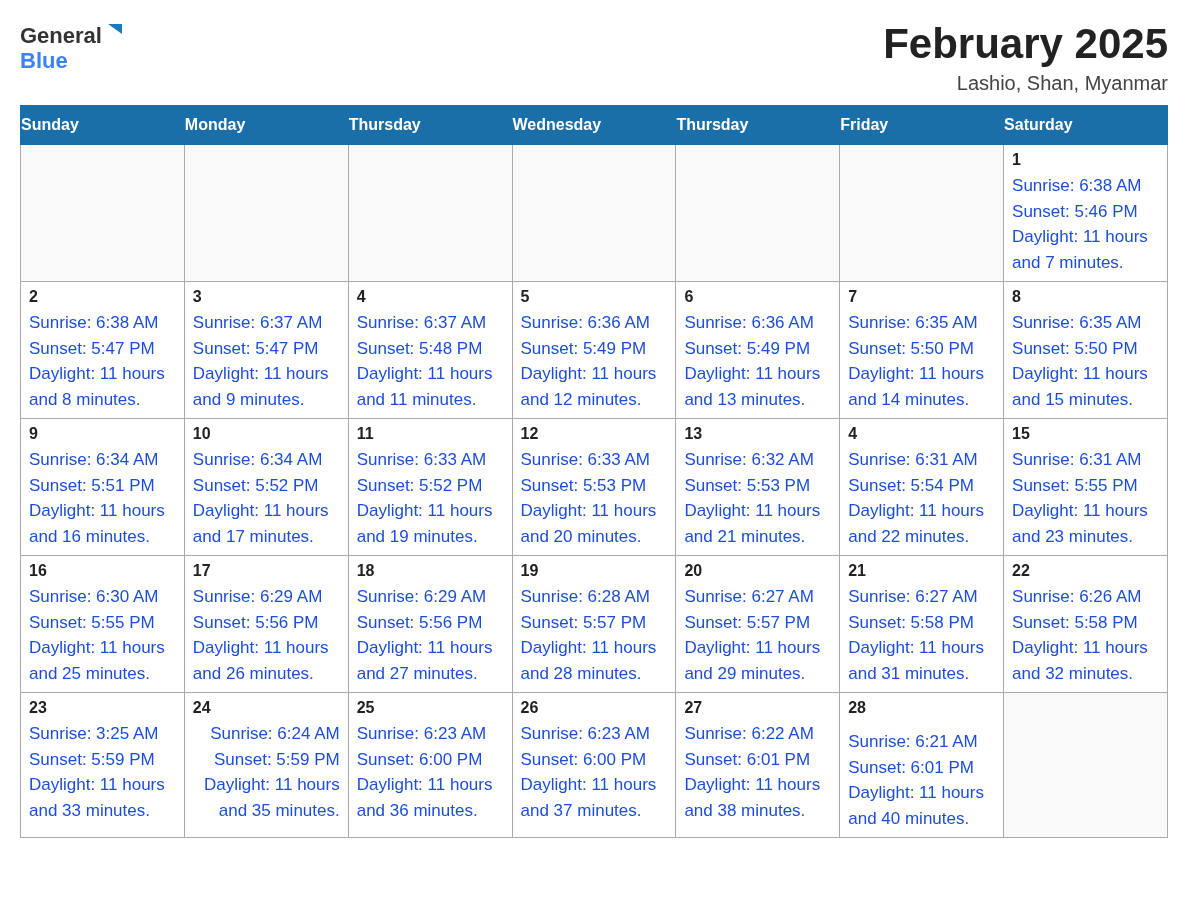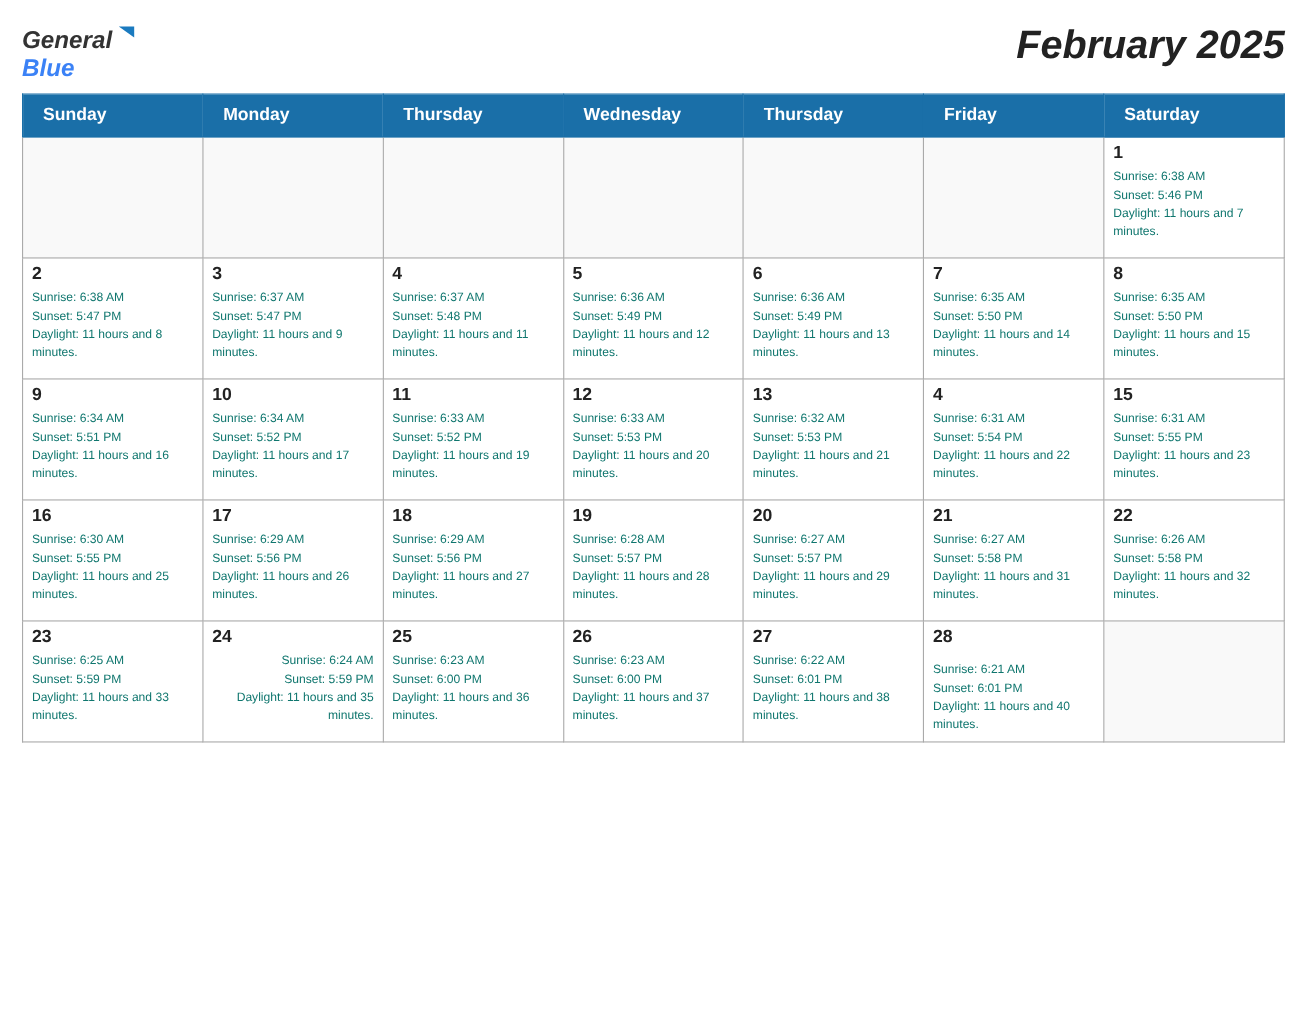--- a/index.html
+++ b/index.html
@@ -8,21 +8,20 @@
       background: #fff;
       padding: 20px;
       width: 1188px;
       min-height: 918px;
     }
     .header {
       display: flex;
       justify-content: space-between;
       align-items: flex-start;
       margin-bottom: 10px;
-      font-style: italic;
     }
     .logo {
       display: flex;
       flex-direction: column;
       align-items: flex-start;
     }
     .logo-general {
       font-size: 22px;
       font-weight: bold;
       color: #333;
@@ -30,61 +29,61 @@
     .logo-blue-line {
       font-size: 22px;
       font-weight: bold;
       color: #3b82f6;
       margin-top: -4px;
     }
     .title-block {
       text-align: right;
     }
     .month-title {
-      font-size: 36px;
+      font-size: 42px;
       font-weight: bold;
       color: #222;
     }
     .location-title {
       font-size: 20px;
       color: #444;
       margin-top: 4px;
     }
     .calendar {
       width: 100%;
       border-collapse: collapse;
       margin-top: 10px;
     }
     .calendar thead tr th {
       background-color: #1a6fa8;
       color: #fff;
       font-size: 16px;
       font-weight: bold;
-      padding: 10px 18px;
+      padding: 10px 0;
       text-align: left;
       border: 1px solid #1a6fa8;
     }
     .calendar tbody tr td {
       border: 1px solid #aaa;
       vertical-align: top;
       padding: 6px 8px;
       width: 14.28%;
       min-height: 110px;
       height: 110px;
     }
     .day-number {
       font-size: 16px;
       font-weight: bold;
       color: #222;
       display: block;
       margin-bottom: 4px;
     }
     .day-info {
-      font-size: 11px;
-      color: #0f766e;
+      font-size: 17px;
+      color: #1d4ed8;
       line-height: 1.5;
     }
     .empty-cell {
       background: #f9f9f9;
     }
     .week-row td {
       border-top: 2px solid #1a6fa8;
     }
     .calendar tbody tr:first-child td {
       border-top: 1px solid #aaa;
@@ -100,20 +99,21 @@
       <span style="display:inline-block; margin-left:2px; margin-bottom:6px;">
         <svg width="22" height="22" viewBox="0 0 22 22">
           <polygon points="4,4 18,4 18,14" fill="#1a7abf"></polygon>
         </svg>
       </span>
     </div>
     <div class="logo-blue-line">Blue</div>
   </div>
   <div class="title-block">
     <div class="month-title">February 2025</div>
+    <div class="location-title">Lashio, Shan, Myanmar</div>
   </div>
 </div>
 
 <table class="calendar">
   <thead>
     <tr>
       <th>Sunday</th>
       <th>Monday</th>
       <th>Thursday</th>
       <th>Wednesday</th>
@@ -265,21 +265,21 @@
         <td>
           <span class="day-number">22</span>
           <div class="day-info" style="white-space: pre-line;">Sunrise: 6:26 AM
 Sunset: 5:58 PM
 Daylight: 11 hours and 32 minutes.</div>
         </td>
       </tr>
       <tr class="week-row">
         <td>
           <span class="day-number">23</span>
-          <div class="day-info" style="white-space: pre-line;">Sunrise: 6:25 AM
+          <div class="day-info" style="white-space: pre-line;">Sunrise: 3:25 AM
 Sunset: 5:59 PM
 Daylight: 11 hours and 33 minutes.</div>
         </td>
         <td>
           <span class="day-number">24</span>
           <div class="day-info" style="white-space: pre-line; text-align: right;">Sunrise: 6:24 AM
 Sunset: 5:59 PM
 Daylight: 11 hours and 35 minutes.</div>
         </td>
         <td>

